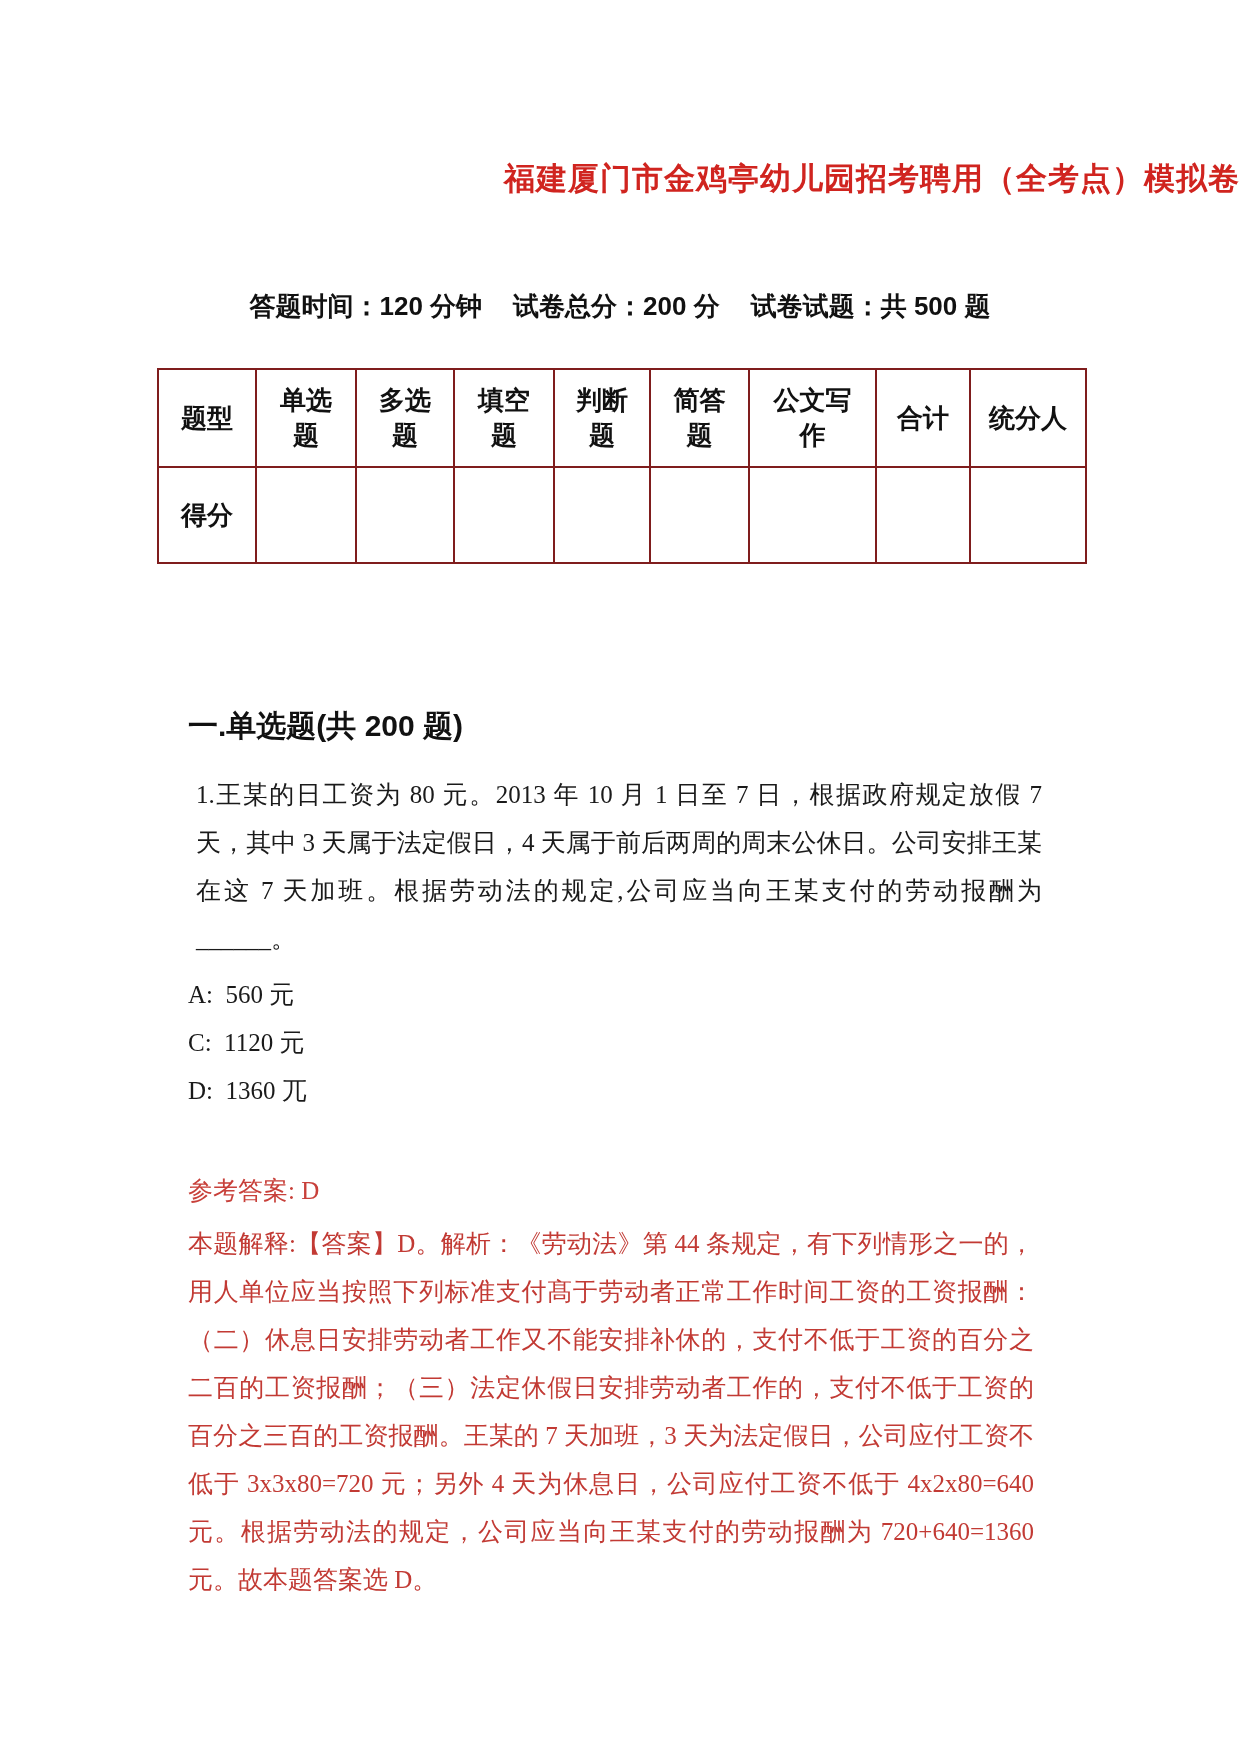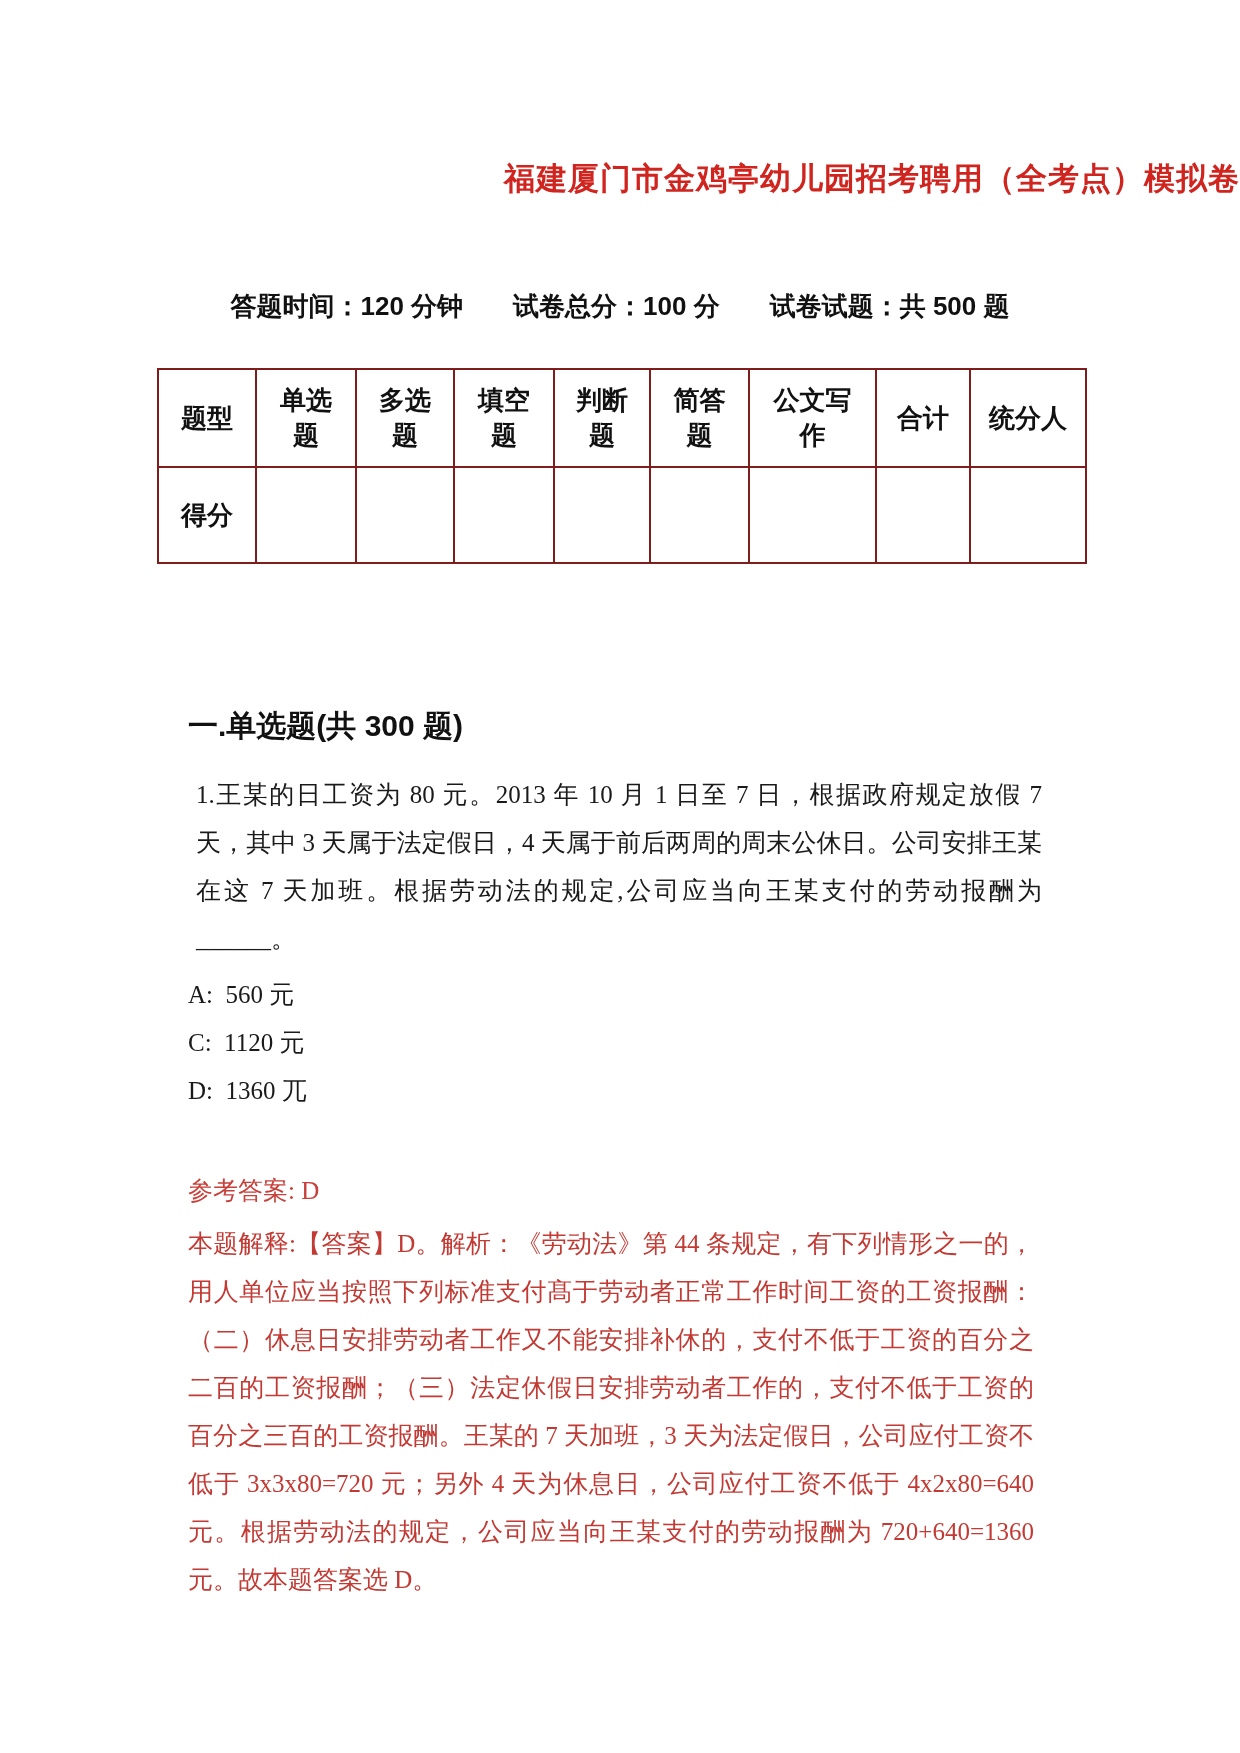--- a/index.html
+++ b/index.html
@@ -28,21 +28,21 @@
     color: #d0241f;
     letter-spacing: 1px;
   }
   .info-line {
     position: absolute;
     top: 289px;
     left: 0;
     width: 100%;
     display: flex;
     justify-content: center;
-    gap: 50px;
+    gap: 31px;
     font-family: "Liberation Sans", "DejaVu Sans", sans-serif;
     font-weight: bold;
     font-size: 26px;
     color: #111;
   }
   table.score-table {
     position: absolute;
     top: 368px;
     left: 157px;
     width: 928px;
@@ -96,21 +96,21 @@
 </style>
 </head>
 <body>
 
 <div class="page">
 
   <div class="doc-title">福建厦门市金鸡亭幼儿园招考聘用（全考点）模拟卷</div>
 
   <div class="info-line">
     <span>答题时间：120 分钟</span>
-    <span>试卷总分：100 分</span>
+    <span>试卷总分：200 分</span>
     <span>试卷试题：共 500 题</span>
   </div>
 
   <table class="score-table">
     <colgroup>
       <col style="width:98px">
         <col style="width:100px">
         <col style="width:98px">
       <col style="width:100px">
         <col style="width:96px">
@@ -138,21 +138,21 @@
       <td></td>
       <td></td>
       <td></td>
       <td></td>
       <td></td>
       <td></td>
     </tr>
   </tbody>
     </table>
 
-  <div class="section-heading">一.单选题(共 300 题)</div>
+  <div class="section-heading">一.单选题(共 200 题)</div>
 
   <div class="content">
     <p class="question-text">1.王某的日工资为 80 元。2013 年 10 月 1 日至 7 日，根据政府规定放假 7 天，其中 3 天属于法定假日，4 天属于前后两周的周末公休日。公司安排王某在这 7 天加班。根据劳动法的规定,公司应当向王某支付的劳动报酬为______。</p>
     <div class="options">
       <div class="option-line">A:  560 元</div>
       <div class="option-line">C:  1120 元</div>
       <div class="option-line">D:  1360 兀</div>
     </div>
     <div class="answer-line">参考答案: D</div>
     <p class="explanation">本题解释:【答案】D。解析：《劳动法》第 44 条规定，有下列情形之一的，用人单位应当按照下列标准支付髙于劳动者正常工作时间工资的工资报酬：（二）休息日安排劳动者工作又不能安排补休的，支付不低于工资的百分之二百的工资报酬；（三）法定休假日安排劳动者工作的，支付不低于工资的百分之三百的工资报酬。王某的 7 天加班，3 天为法定假日，公司应付工资不低于 3x3x80=720 元；另外 4 天为休息日，公司应付工资不低于 4x2x80=640 元。根据劳动法的规定，公司应当向王某支付的劳动报酬为 720+640=1360 元。故本题答案选 D。</p>

